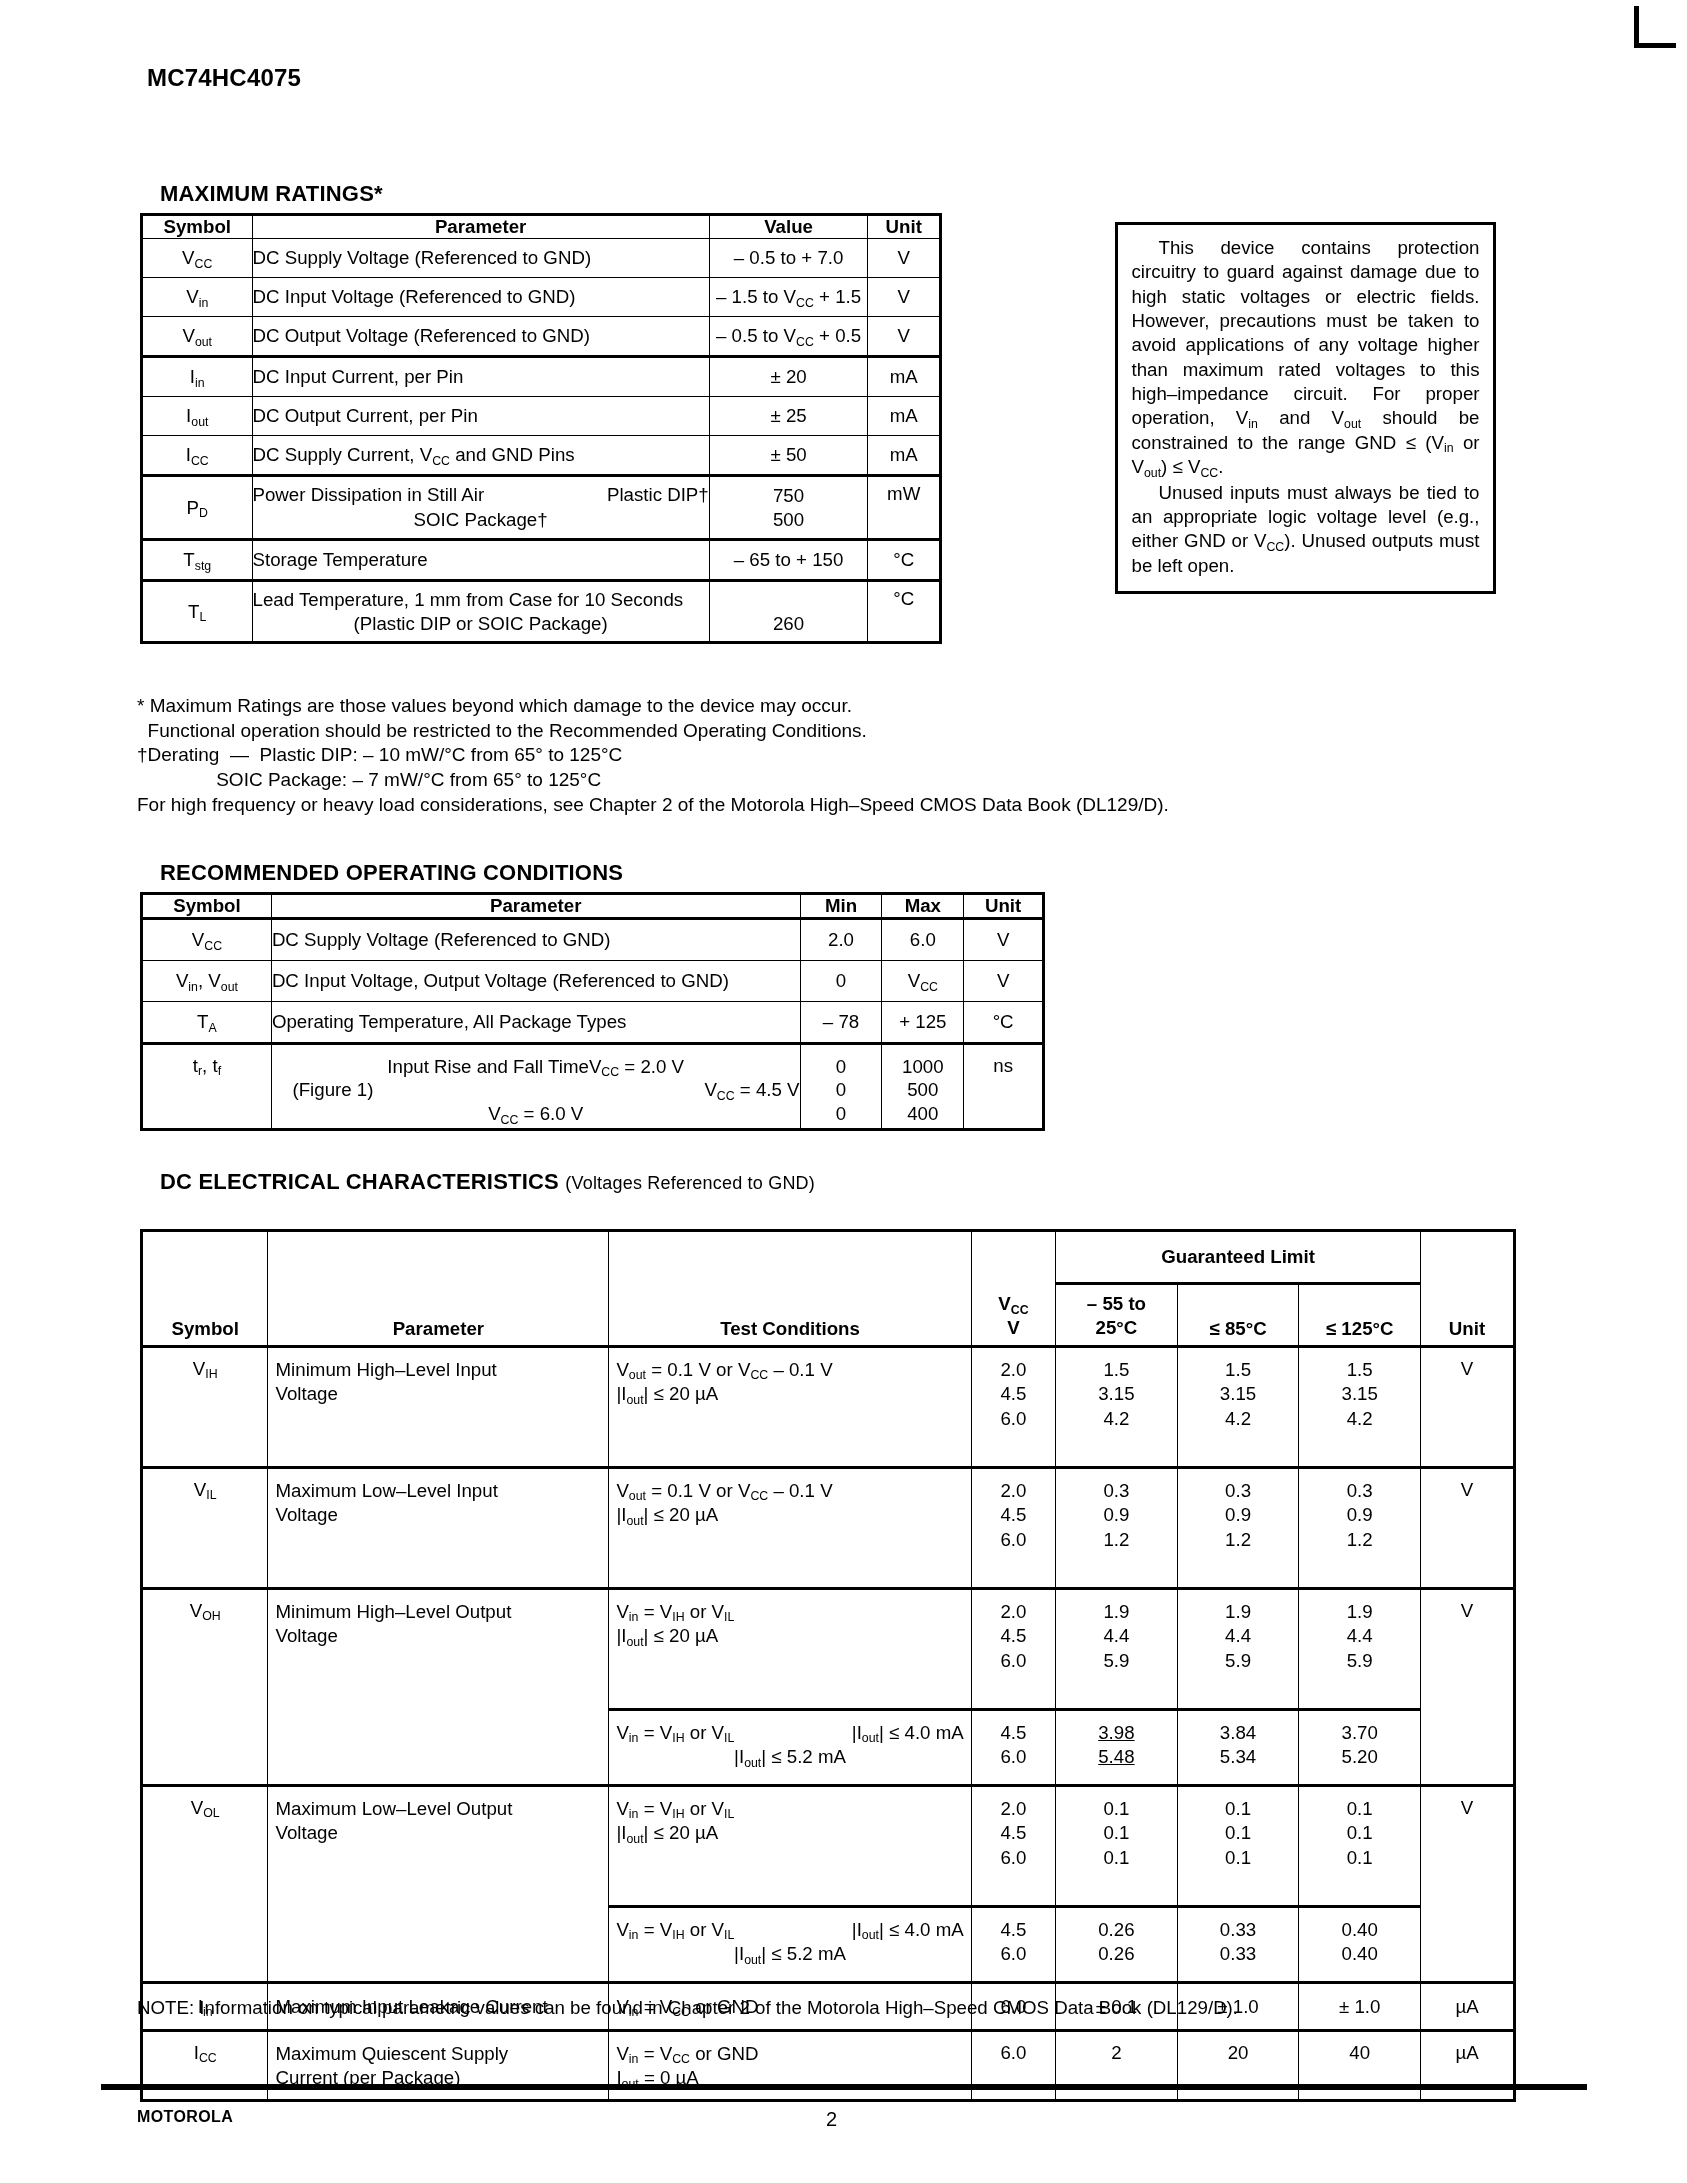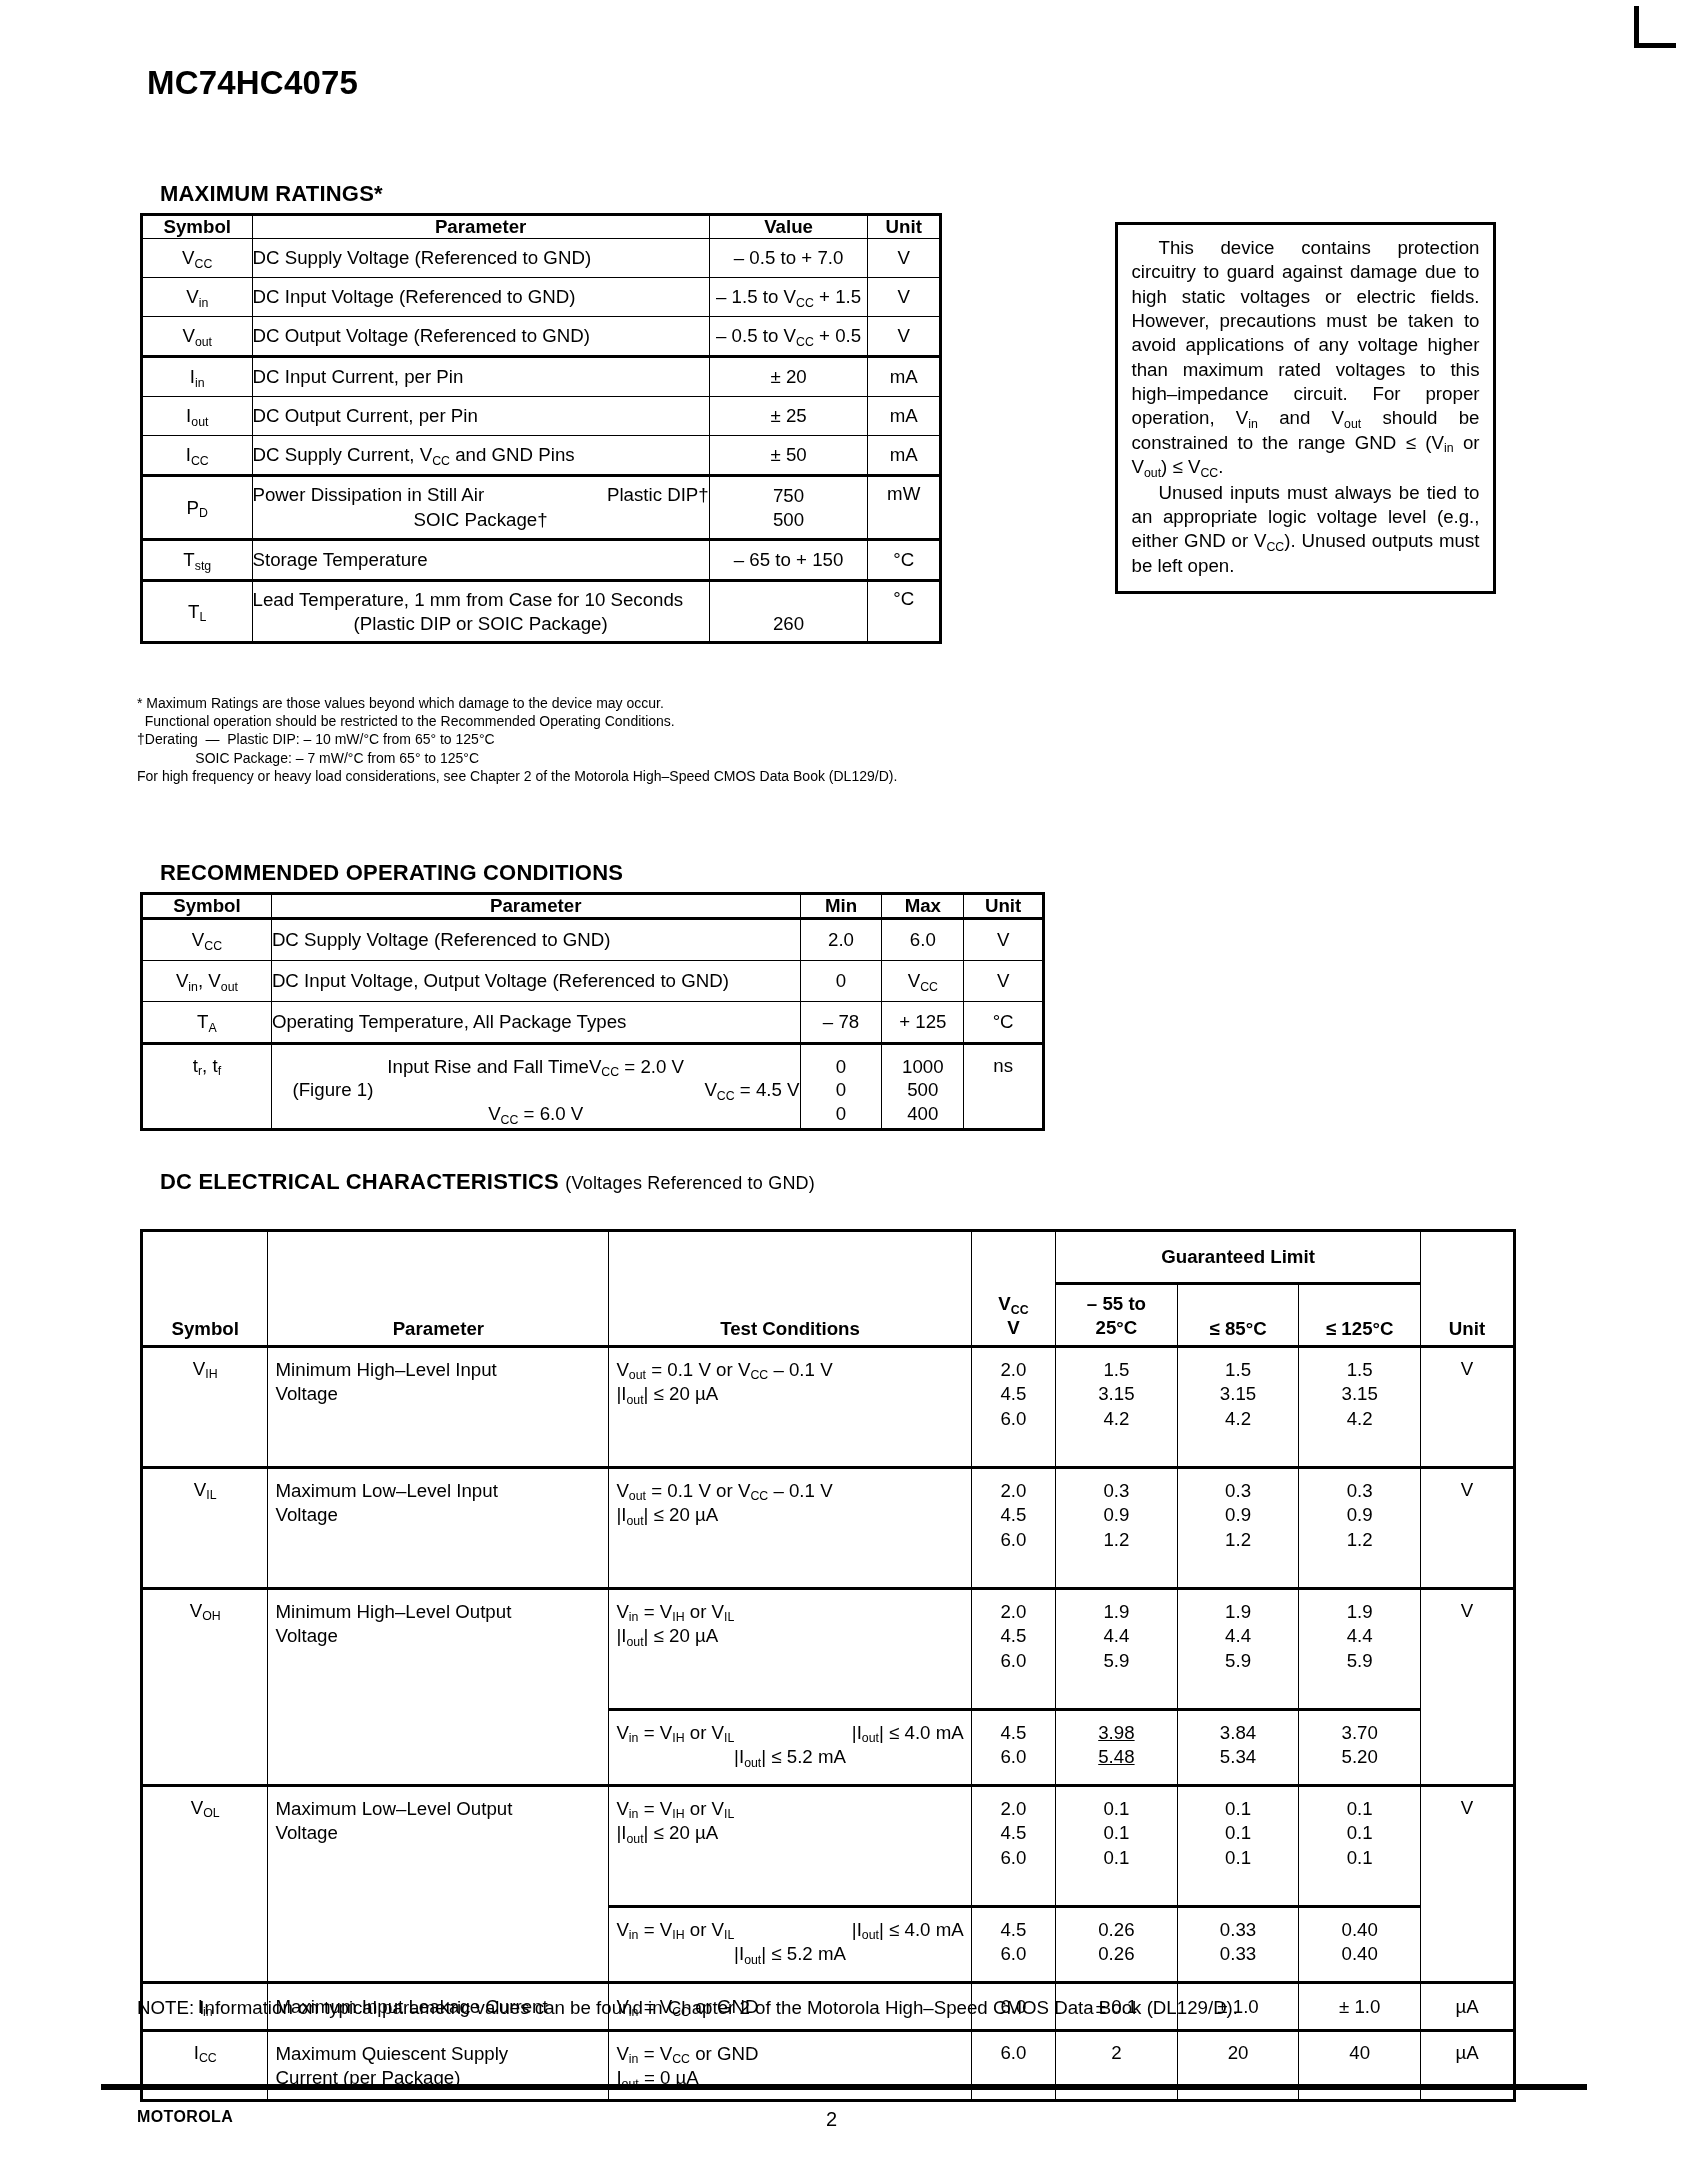--- a/index.html
+++ b/index.html
@@ -30,21 +30,21 @@
     height: 37px;
     border-left: 5.6px solid #000;
     border-bottom: 5.6px solid #000;
   }
 
   
   .doc-title {
     position: absolute;
     left: 147px;
     top: 64px;
-    font-size: 33px;
+    font-size: 24px;
     font-weight: bold;
     letter-spacing: 0.2px;
   }
 
   
   .section-heading {
     font-size: 22px;
     font-weight: bold;
     letter-spacing: 0.2px;
     margin-left: 20px;
@@ -114,21 +114,21 @@
     text-align: justify;
     text-indent: 27px;
   }
   #esd-box p + p { margin-top: 1.6px; }
 
   
   .footnotes {
     position: absolute;
     left: 137px;
     top: 694px;
-    font-size: 14px;
+    font-size: 19px;
     line-height: 1.30;
     white-space: pre;
   }
 
   
   #tbl-roc { left: 140px; top: 892px; width: 905px; }
   #tbl-roc td { height: 40px; }
   #tbl-roc .c-sym { width: 125px; }
   #tbl-roc .c-par { width: 516px; }
   #tbl-roc .c-min { width: 79px; }

